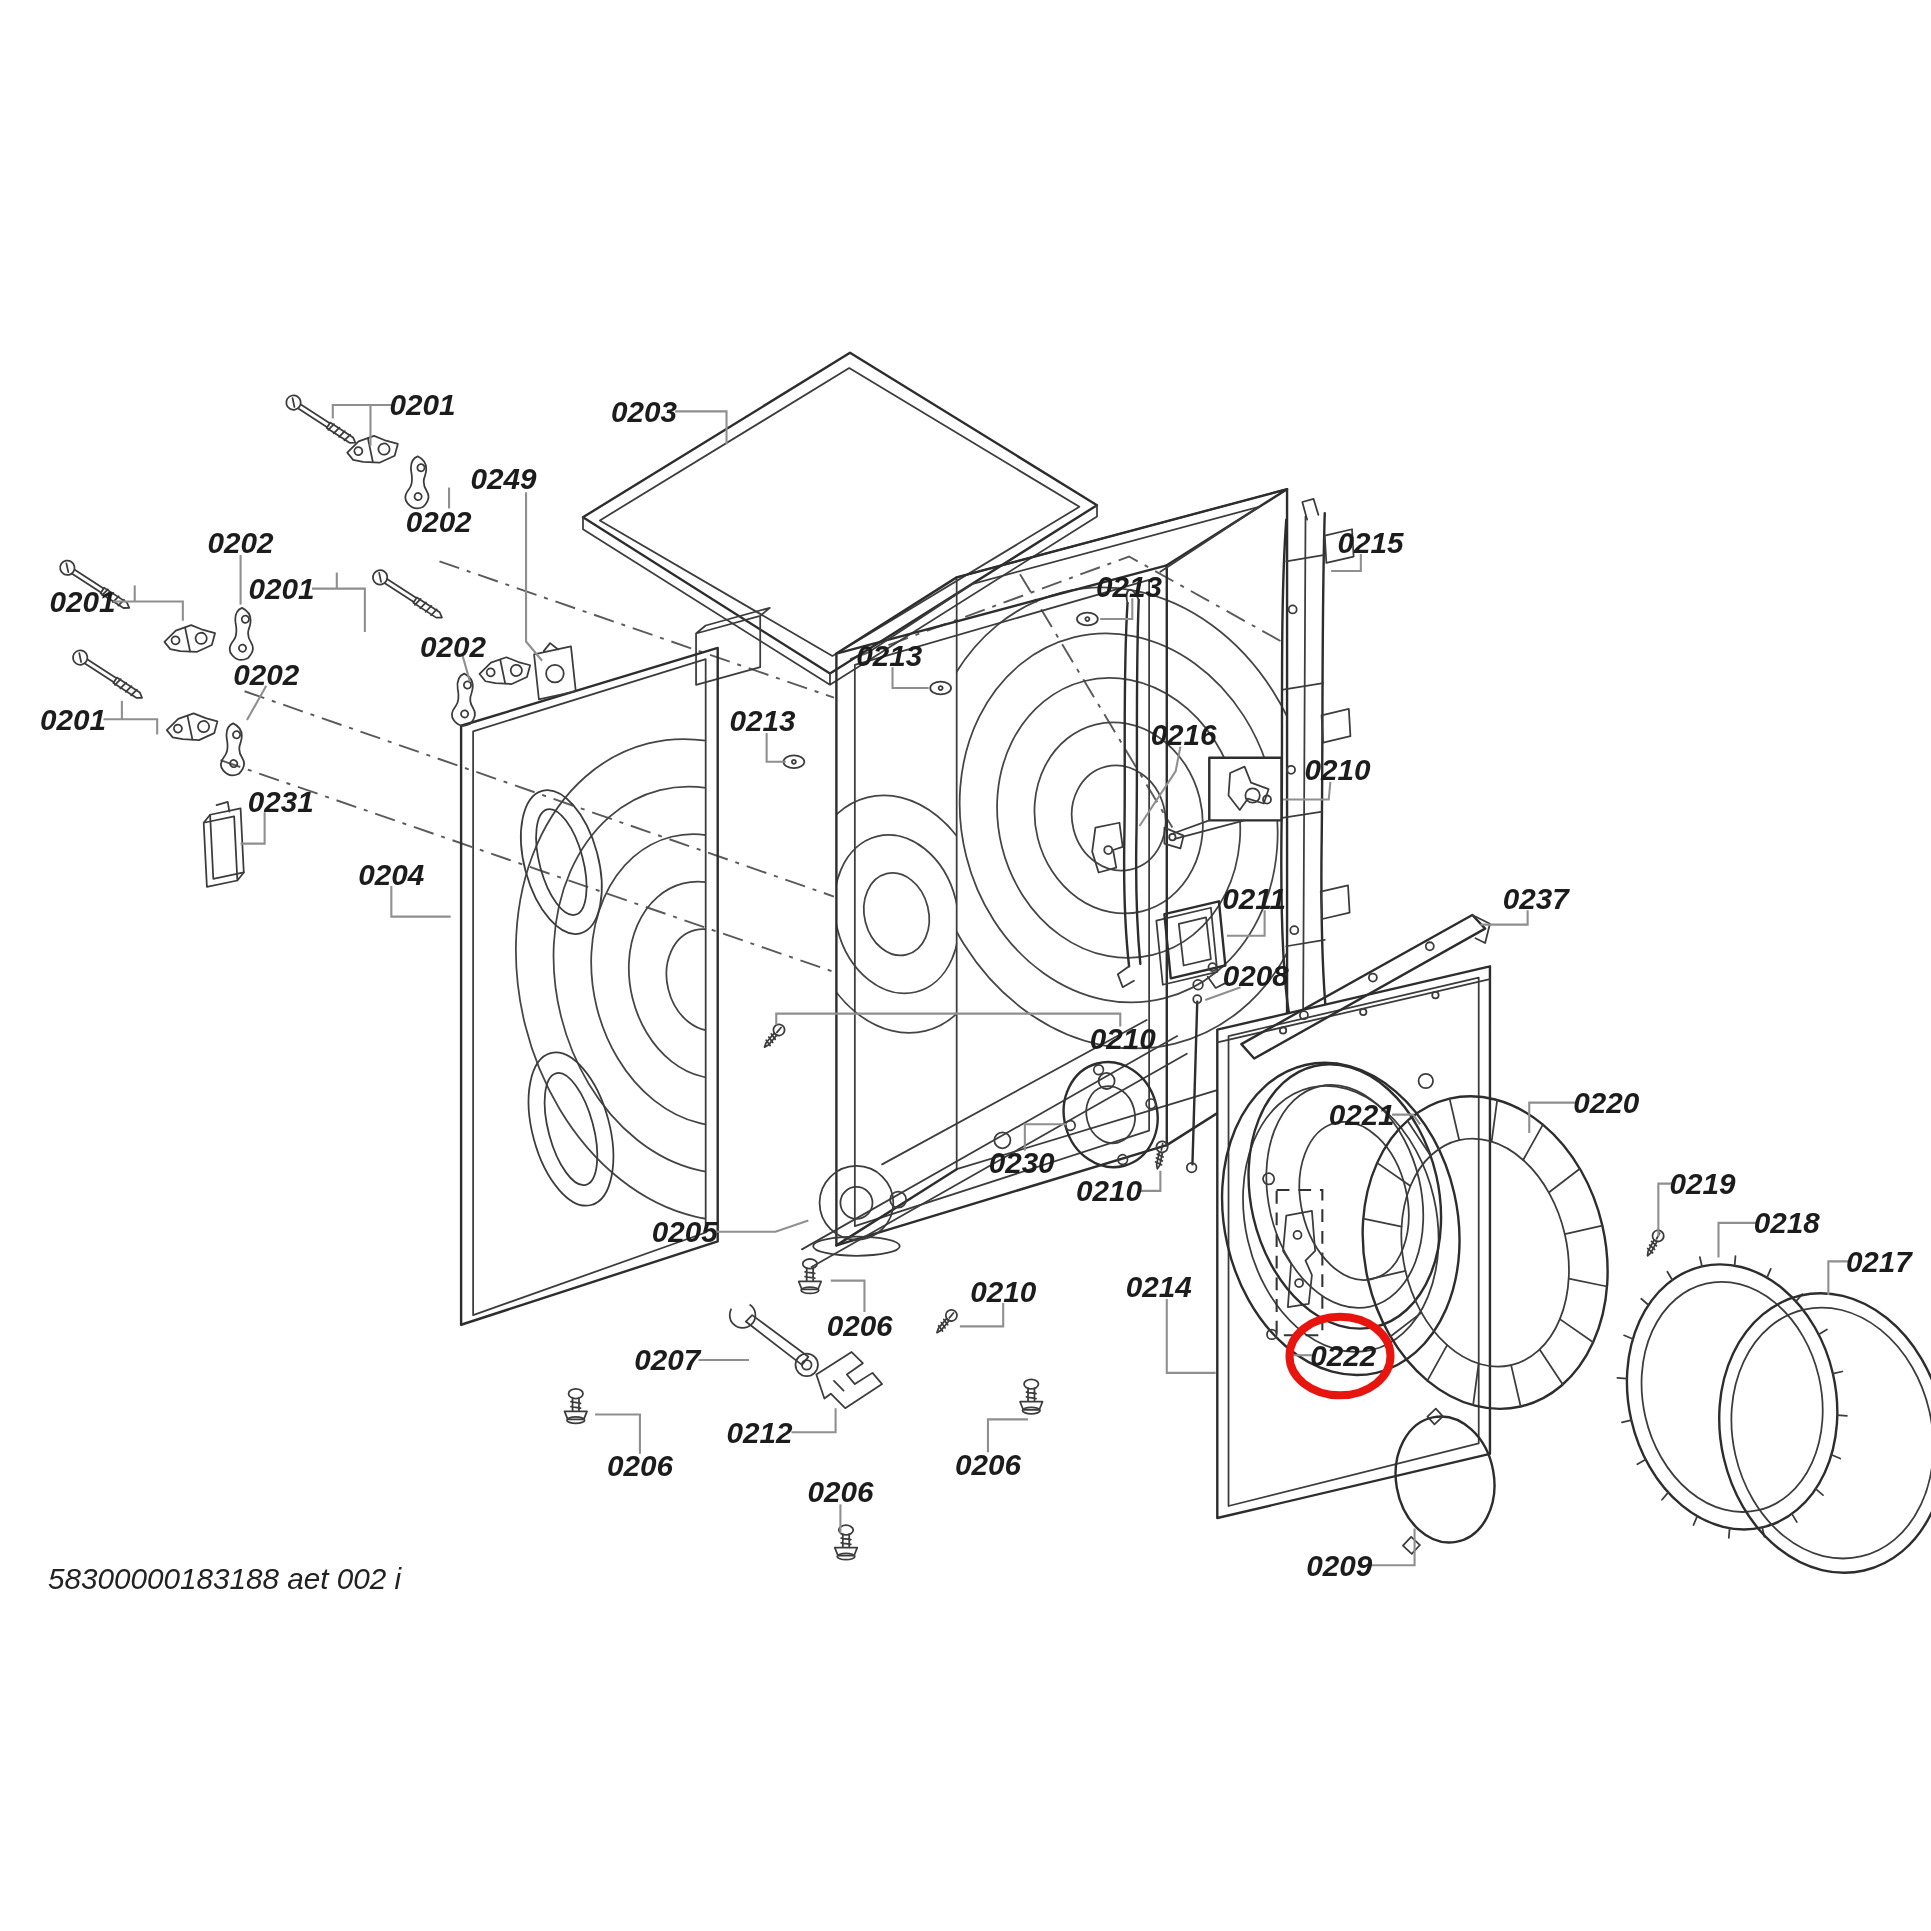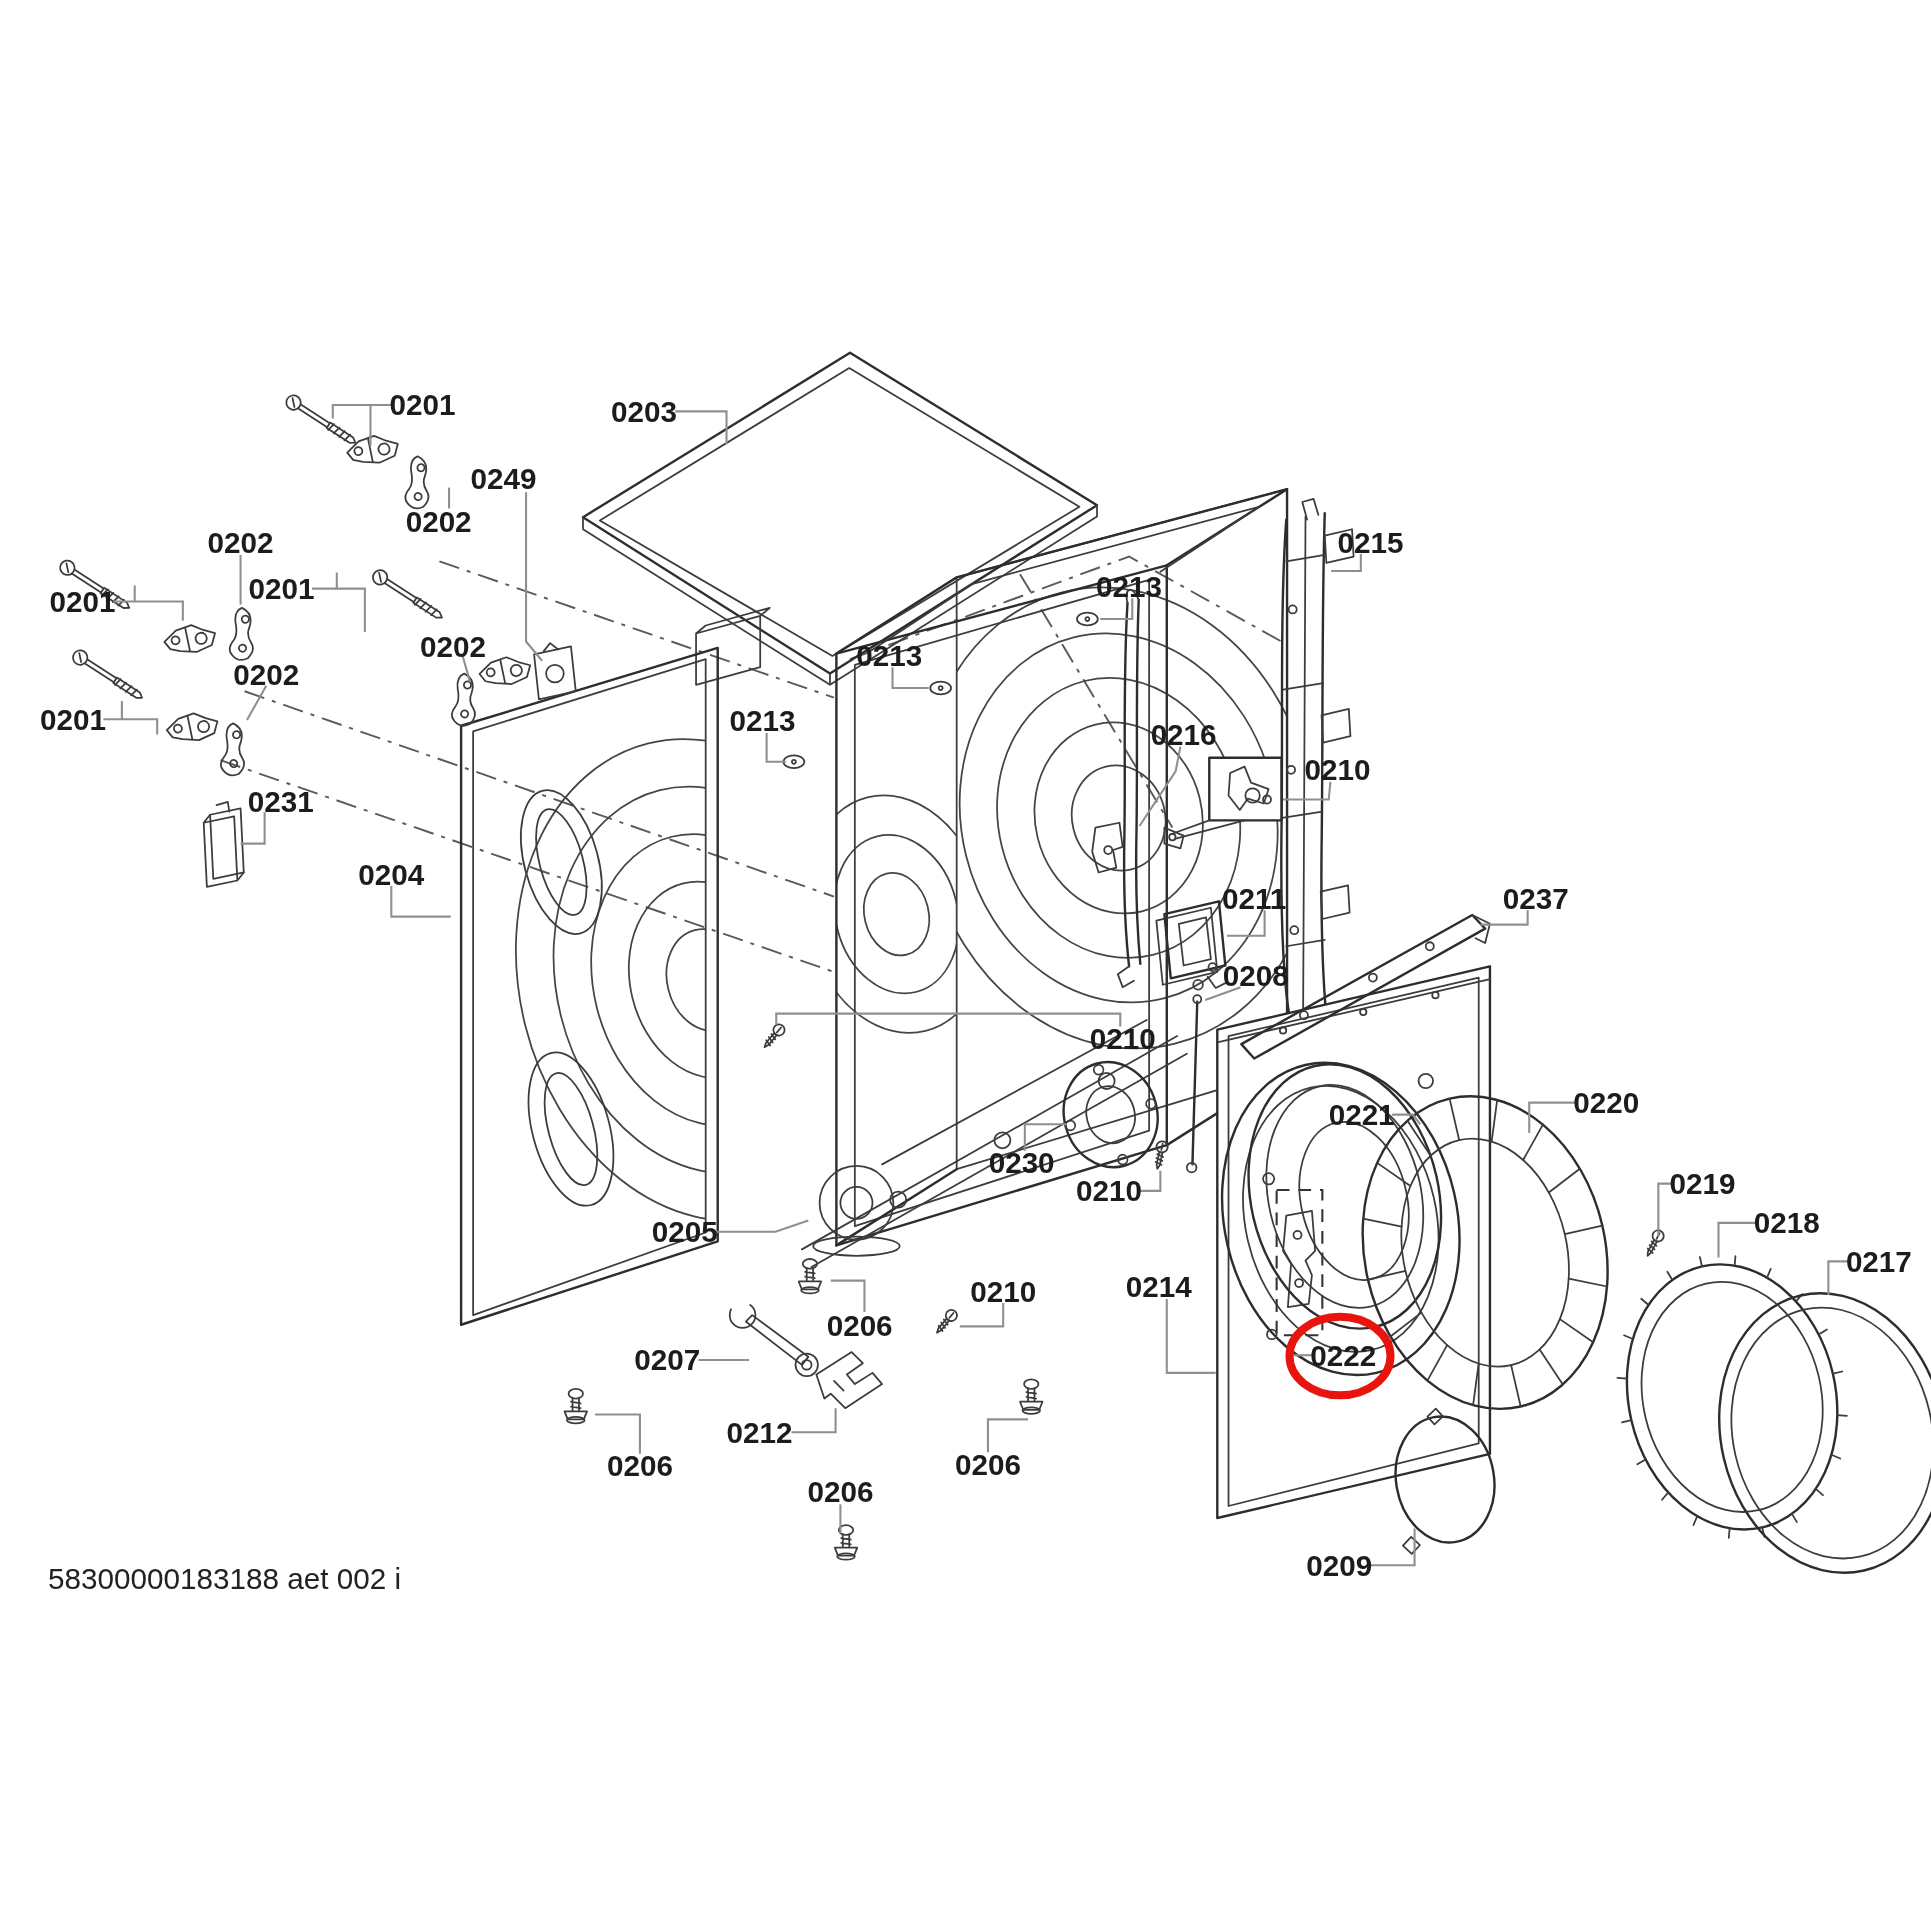--- a/index.html
+++ b/index.html
@@ -1,17 +1,17 @@
 <!DOCTYPE html>
 <html style="font-size:13px"><head>
 <meta charset="utf-8">
 <style>
   html,body{margin:0;padding:0;background:#ffffff;}
   .stage{position:relative;width:1931px;height:1664px;background:#ffffff;overflow:hidden;
-         font-family:"Liberation Sans","DejaVu Sans",sans-serif;}
+         font-family:"Liberation Sans","DejaVu Sans",sans-serif;font-style:italic;}
   svg{display:block;}
   .art{stroke:#2d2d2d;stroke-width:3;fill:none;stroke-linejoin:round;stroke-linecap:round;}
   .art2{stroke:#3c3c3c;stroke-width:2.2;fill:none;stroke-linejoin:round;stroke-linecap:round;}
   .artw{stroke:#2d2d2d;stroke-width:3;fill:#ffffff;stroke-linejoin:round;}
   .spiral{stroke:#454545;stroke-width:2.2;fill:none;}
   .dashdot{stroke:#5a5a5a;stroke-width:2.4;fill:none;stroke-dasharray:26 10 5 10;}
   .dashedbox{stroke:#333;stroke-width:2.6;fill:none;stroke-dasharray:16 11;}
   .leader{stroke:#8f8f8f;stroke-width:2.6;fill:none;stroke-linejoin:miter;}
   .plabel{font-size:37px;font-weight:600;fill:#1c1c1c;text-anchor:middle;}
   .docnum{font-size:37px;font-weight:500;fill:#222;text-anchor:start;}

